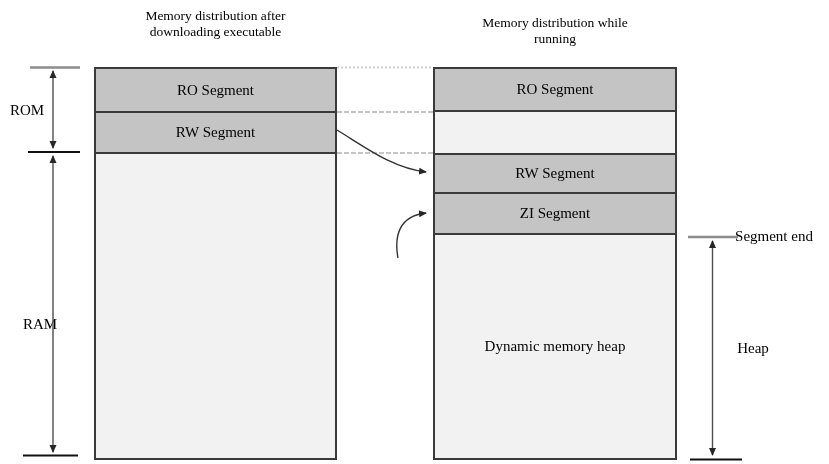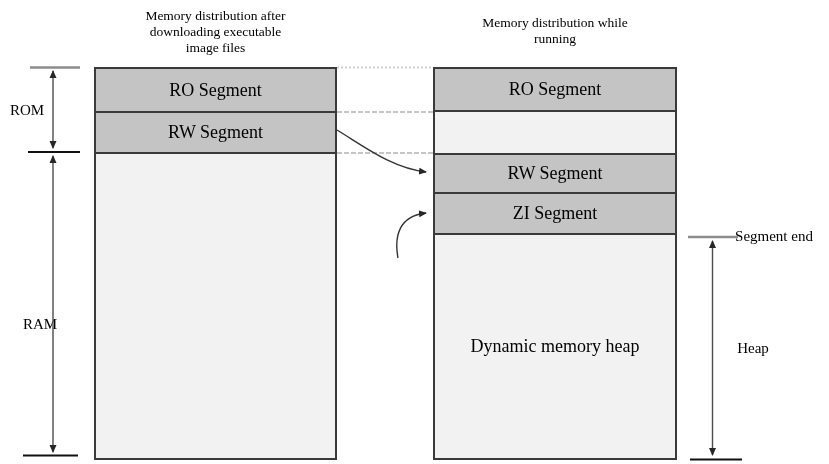--- a/index.html
+++ b/index.html
@@ -42,21 +42,21 @@
     display:flex;
     flex-direction:column;
   }
   #left-column{left:94px;width:243px;}
   #right-column{left:433px;width:244px;}
 
   .seg{
     display:flex;
     align-items:center;
     justify-content:center;
-    font-size:18px;
+    font-size:15px;
     box-sizing:border-box;
     flex:0 0 auto;
   }
   .seg.gray{background:var(--segment-fill);border-bottom:2px solid var(--border);}
   .seg.light{background:var(--empty-fill);}
   .seg.light.bordered{border-bottom:2px solid var(--border);}
   .seg.last{border-bottom:none;flex:1 1 auto;justify-content:center;}
 
   .side-label{
     position:absolute;
@@ -75,21 +75,20 @@
   }
 </style>
 </head>
 <body>
 
 <div id="canvas">
 
   <div class="title" id="left-title">
     <div>Memory distribution after</div>
     <div>downloading executable</div>
-    <div>image files</div>
   </div>
   <div class="title" id="right-title">
     <div>Memory distribution while</div>
     <div>running</div>
   </div>
 
   <div class="column" id="left-column">
     <div class="seg gray" style="height:44px">
       <span>RO Segment</span>
     </div>

